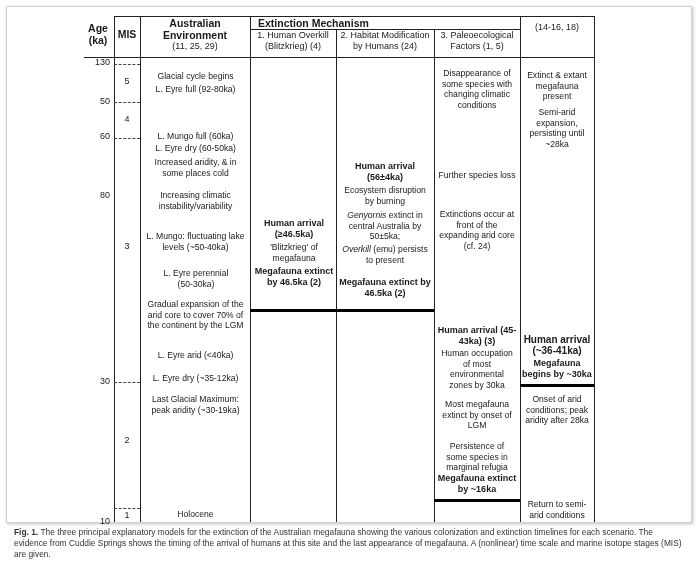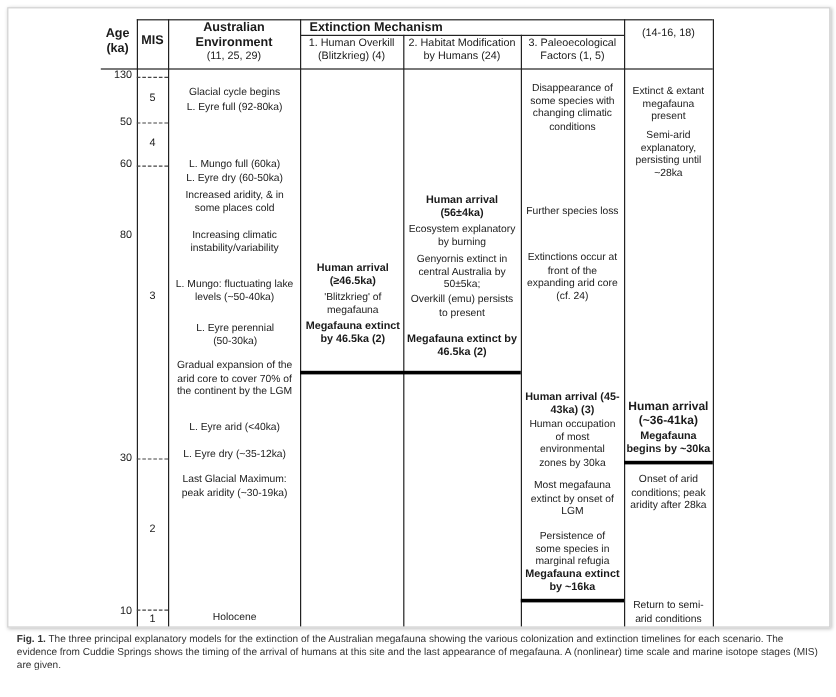--- a/index.html
+++ b/index.html
@@ -5,21 +5,21 @@
   html, body { margin:0; padding:0; background:#ffffff; }
   body { width:697px; height:581px; position:relative; overflow:hidden;
          font-family:"Liberation Sans", sans-serif; color:#1a1a1a; }
   .frame { position:absolute; left:6px; top:6px; width:684px; height:515px;
            border:1px solid #d0d0d0; box-shadow:1px 1px 3px rgba(0,0,0,0.25); background:#fff; }
   .abs { position:absolute; }
   .hdr { font-weight:bold; font-size:10.5px; text-align:center; line-height:12px; }
   .sub { font-size:9px; text-align:center; line-height:11px; }
   .cell { position:absolute; font-size:8.6px; line-height:10.6px; text-align:center; }
   .b { font-weight:bold; }
-  .it { }
+  .it { font-style:italic; }
   .vline { position:absolute; width:0; border-left:1px solid #222; }
   .hline { position:absolute; height:0; border-top:1px solid #222; }
   .thick { border-top:3px solid #000; }
   .dash { position:absolute; height:0; border-top:1px dashed #444; }
   .tick { position:absolute; font-size:9px; text-align:right; width:26px; }
   .mis { position:absolute; font-size:9px; width:20px; text-align:center; }
   .caption { position:absolute; left:14px; top:527px; width:672px; font-size:8.4px; line-height:11px; color:#333; }
   .caption .fig { font-weight:bold; }
 </style>
 </head>
@@ -63,21 +63,21 @@
 <div class="vline" style="left:336px;top:29px;height:493px;"></div>
 <div class="vline" style="left:434px;top:29px;height:493px;"></div>
 <div class="vline" style="left:520px;top:16px;height:506px;"></div>
 <div class="vline" style="left:594px;top:16px;height:506px;"></div>
 
 <div class="tick" style="left:84px;top:57px;">130</div>
 <div class="tick" style="left:84px;top:96px;">50</div>
 <div class="tick" style="left:84px;top:131px;">60</div>
 <div class="tick" style="left:84px;top:190px;">80</div>
 <div class="tick" style="left:84px;top:376px;">30</div>
-<div class="tick" style="left:84px;top:504px;">10</div>
+<div class="tick" style="left:84px;top:516px;">10</div>
 
 <div class="dash" style="left:114px;top:64px;width:26px;"></div>
 <div class="dash" style="left:114px;top:102px;width:26px;"></div>
 <div class="dash" style="left:114px;top:138px;width:26px;"></div>
 <div class="dash" style="left:114px;top:382px;width:26px;"></div>
 <div class="dash" style="left:114px;top:508px;width:26px;"></div>
 <div class="mis" style="left:117px;top:76px;">5</div>
 <div class="mis" style="left:117px;top:114px;">4</div>
 <div class="mis" style="left:117px;top:241px;">3</div>
 <div class="mis" style="left:117px;top:435px;">2</div>
@@ -96,37 +96,37 @@
 <div class="cell" style="left:143px;top:373px;width:105px;">L. Eyre dry (~35-12ka)</div>
 <div class="cell" style="left:143px;top:394px;width:105px;">Last Glacial Maximum: peak aridity (~30-19ka)</div>
 <div class="cell" style="left:143px;top:509px;width:105px;">Holocene</div>
 
 <div class="cell b" style="left:254px;top:218px;width:80px;font-size:9px;">Human arrival (≥46.5ka)</div>
 <div class="cell" style="left:258px;top:242px;width:72px;">'Blitzkrieg' of megafauna</div>
 <div class="cell b" style="left:254px;top:266px;width:80px;font-size:9px;">Megafauna extinct by 46.5ka (2)</div>
 <div class="hline thick" style="left:250px;top:309px;width:184px;"></div>
 
 <div class="cell b" style="left:340px;top:161px;width:90px;font-size:9px;">Human arrival (56±4ka)</div>
-<div class="cell" style="left:340px;top:185px;width:90px;">Ecosystem explanatory by burning</div>
+<div class="cell" style="left:340px;top:185px;width:90px;">Ecosystem disruption by burning</div>
 <div class="cell" style="left:338px;top:210px;width:94px;"><span class="it">Genyornis</span><span> extinct in central Australia by 50±5ka;</span></div>
 <div class="cell" style="left:342px;top:244px;width:86px;"><span class="it">Overkill</span><span> (emu) persists to present</span></div>
 <div class="cell b" style="left:338px;top:277px;width:94px;font-size:9px;">Megafauna extinct by 46.5ka (2)</div>
 
 <div class="cell" style="left:437px;top:68px;width:80px;">Disappearance of some species with changing climatic conditions</div>
 <div class="cell" style="left:437px;top:170px;width:80px;">Further species loss</div>
 <div class="cell" style="left:437px;top:209px;width:80px;">Extinctions occur at front of the expanding arid core (cf. 24)</div>
 <div class="cell b" style="left:437px;top:325px;width:80px;font-size:9px;">Human arrival (45-43ka) (3)</div>
 <div class="cell" style="left:439px;top:348px;width:76px;">Human occupation of most environmental zones by 30ka</div>
 <div class="cell" style="left:437px;top:399px;width:80px;">Most megafauna extinct by onset of LGM</div>
 <div class="cell" style="left:439px;top:441px;width:76px;">Persistence of some species in marginal refugia</div>
 <div class="cell b" style="left:437px;top:473px;width:80px;font-size:9px;">Megafauna extinct by ~16ka</div>
 <div class="hline thick" style="left:434px;top:499px;width:86px;"></div>
 
 <div class="cell" style="left:523px;top:70px;width:68px;">Extinct &amp; extant megafauna present</div>
-<div class="cell" style="left:523px;top:107px;width:68px;">Semi-arid explanatory, persisting until ~28ka</div>
+<div class="cell" style="left:523px;top:107px;width:68px;">Semi-arid expansion, persisting until ~28ka</div>
 <div class="cell b" style="left:522px;top:335px;width:70px;font-size:10px;">Human arrival (~36-41ka)</div>
 <div class="cell b" style="left:522px;top:358px;width:70px;font-size:9px;">Megafauna begins by ~30ka</div>
 <div class="hline thick" style="left:520px;top:384px;width:74px;"></div>
 <div class="cell" style="left:523px;top:394px;width:68px;">Onset of arid conditions; peak aridity after 28ka</div>
 <div class="cell" style="left:523px;top:499px;width:68px;">Return to semi-arid conditions</div>
 
 <div class="caption">
   <span class="fig">Fig. 1.</span><span>  The three principal explanatory models for the extinction of the Australian megafauna showing the various colonization and extinction timelines for each scenario. The evidence from Cuddie Springs shows the timing of the arrival of humans at this site and the last appearance of megafauna. A (nonlinear) time scale and marine isotope stages (MIS) are given.</span>
 </div>
 

